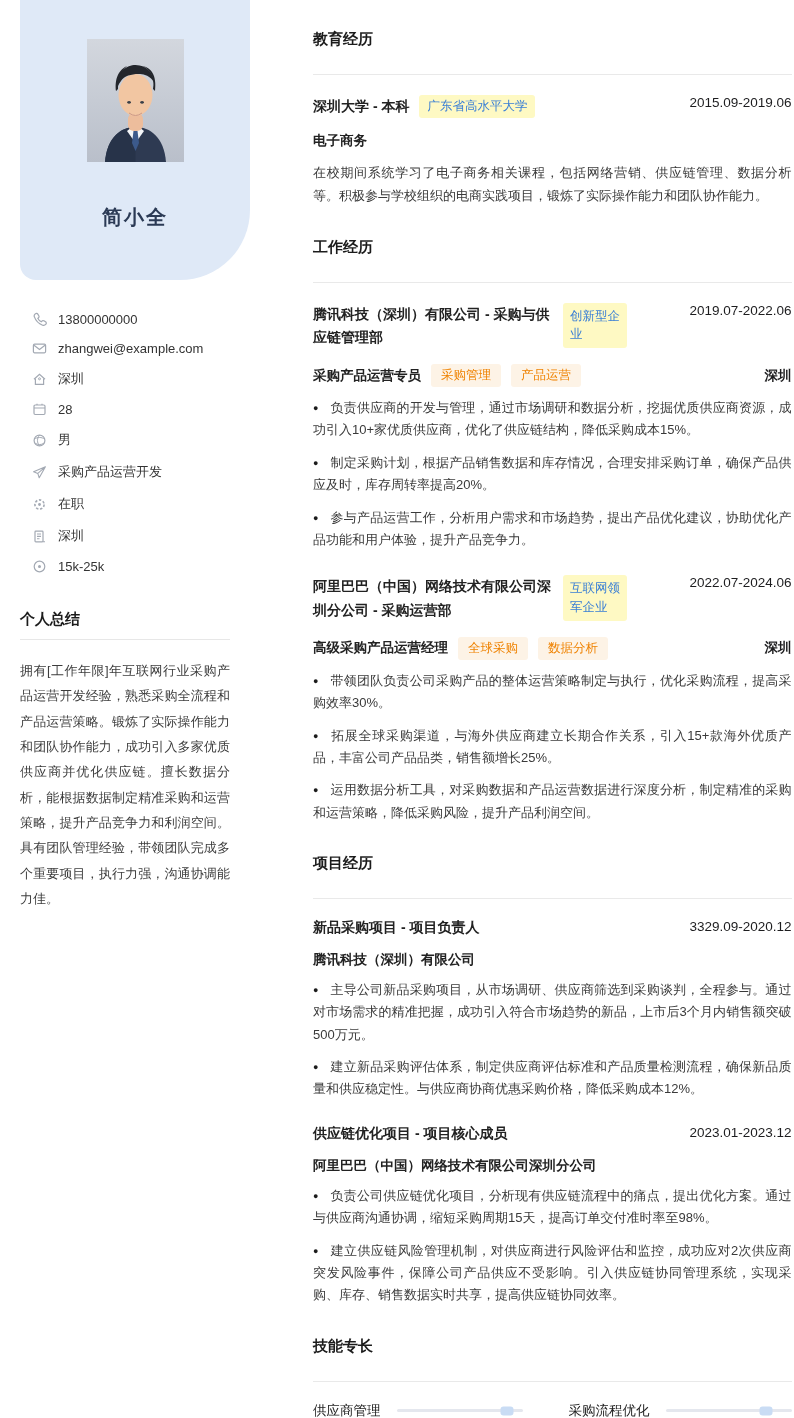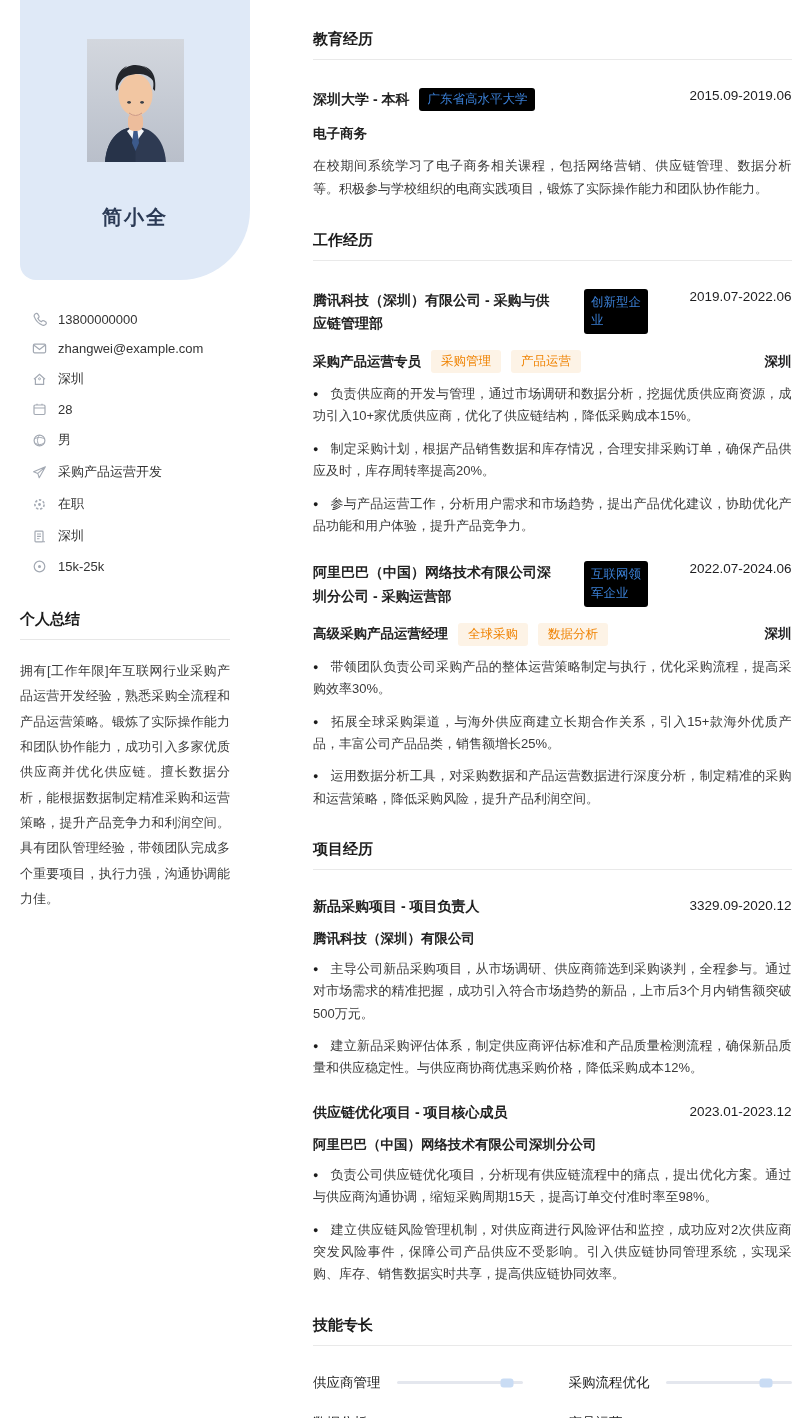--- a/index.html
+++ b/index.html
@@ -31,37 +31,37 @@
     font-size:15px; font-weight:700; color:#1b1b1b;
     padding-bottom:10px; border-bottom:1px solid #e7e7e7; margin-bottom:18px;
   }
   .summary-text { font-size:13px; color:#3c3c3c; line-height:1.95; text-align:justify; }
 
   
   .main { flex:1; padding:30px 49px 0 63px; }
   .section { margin-bottom:30px; }
   .section-title {
     font-size:15px; font-weight:700; color:#1b1b1b;
-    padding-bottom:10px; border-bottom:1px solid #e9e9e9; margin-bottom:28px;
+    padding-bottom:25px; border-bottom:1px solid #e9e9e9; margin-bottom:20px;
   }
 
   .entry-head { display:flex; align-items:center; }
   .entry-name { font-size:14px; font-weight:700; color:#222; white-space:nowrap; }
   .date { margin-left:auto; font-size:13.5px; font-weight:400; color:#1d1d1f; white-space:nowrap; align-self:flex-start; }
 
   .badge-blue {
-    margin-left:10px; background:#000000; color:#3a7fd5;
+    margin-left:10px; background:#fef9c3; color:#3a7fd5;
     font-size:12.5px; padding:3px 8px; border-radius:3px; white-space:nowrap;
   }
   .badge-blue.block { width:64px; white-space:normal; line-height:1.5; padding:4px 7px; flex-shrink:0; }
 
   .major { margin-top:14px; font-size:13.5px; font-weight:700; color:#222; }
   .desc { margin-top:12px; line-height:1.75; color:#3a3a3a; text-align:justify; }
 
-  .job-head { display:flex; align-items:flex-start;gap:21px; }
+  .job-head { display:flex; align-items:flex-start; }
   .company { width:240px; font-size:14px; font-weight:700; color:#222; line-height:1.7; }
   .job + .job, .proj + .proj { margin-top:24px; }
 
   .role-row { display:flex; align-items:center; margin-top:14px; }
   .role { font-size:13.5px; font-weight:700; color:#222; white-space:nowrap; }
   .tag-orange {
     margin-left:10px; background:#fdf3e6; color:#ef8200;
     font-size:12.5px; padding:3px 10px; border-radius:3px; white-space:nowrap;
   }
   .loc { margin-left:auto; font-size:13.5px; font-weight:700; color:#1d1d1f; }

